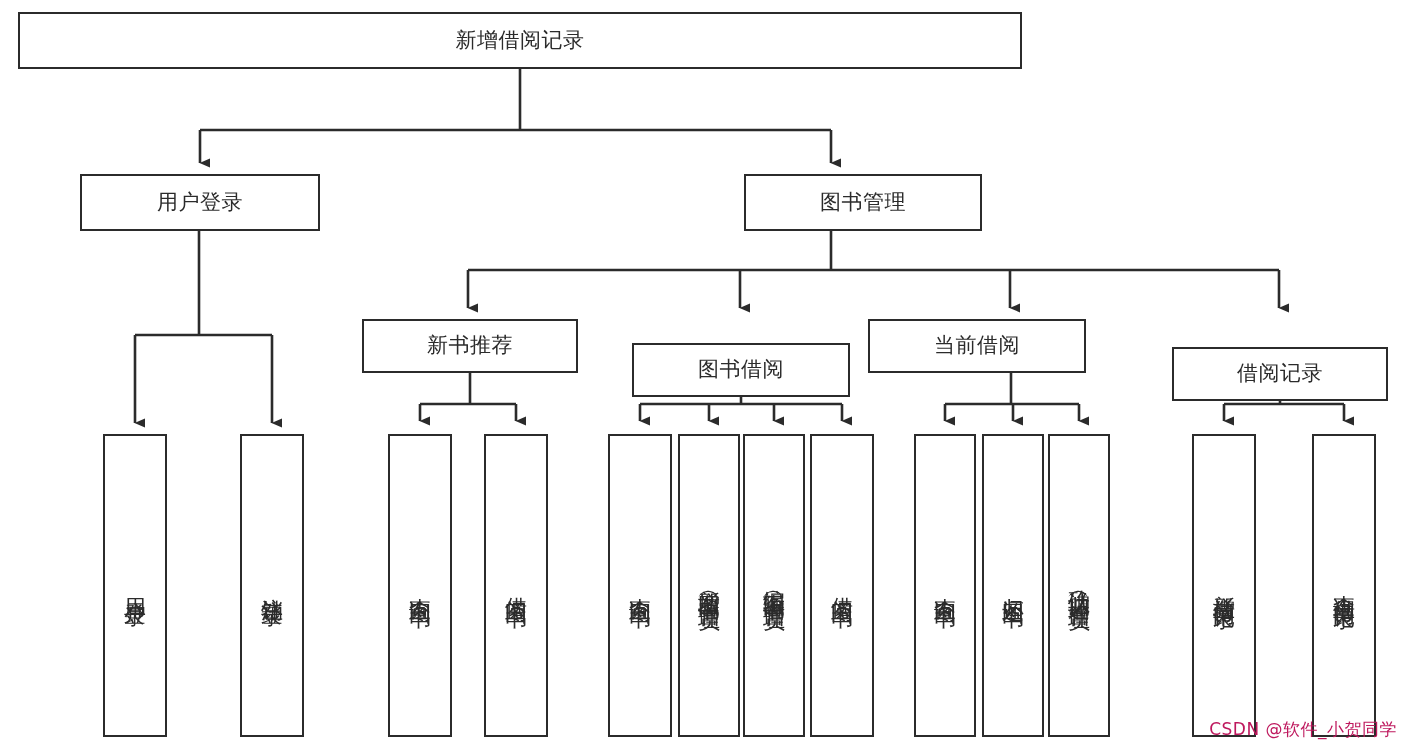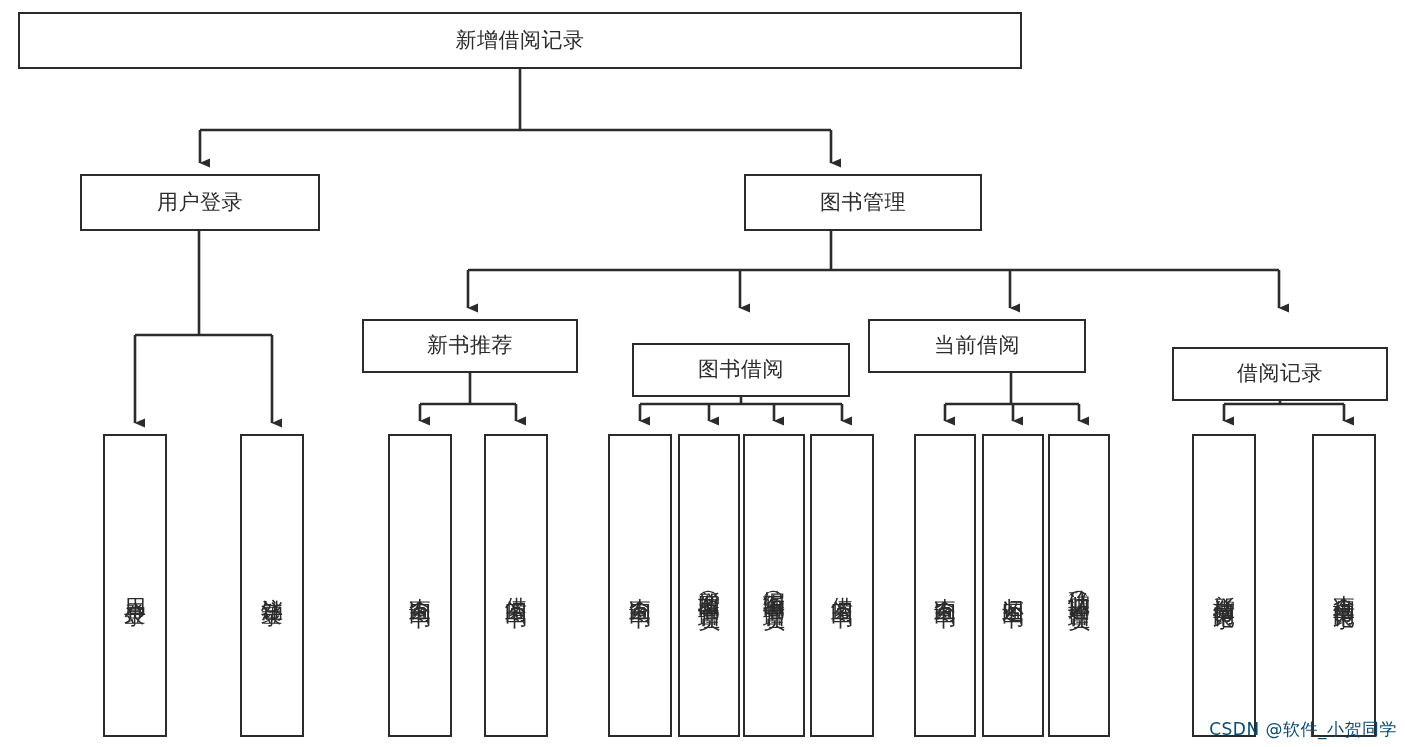--- a/index.html
+++ b/index.html
@@ -51,21 +51,21 @@
     font-size: 22px;
     letter-spacing: 3px;
     line-height: 1;
     white-space: nowrap;
   }
   .watermark {
     position: absolute;
     right: 8px;
     bottom: 6px;
     font-size: 17px;
-    color: #0c4a6e;
+    color: #be185d;
     white-space: nowrap;
     letter-spacing: 0.5px;
     pointer-events: none;
   }
 </style>
 </head>
 <body>
 
 <div id="canvas">
 

